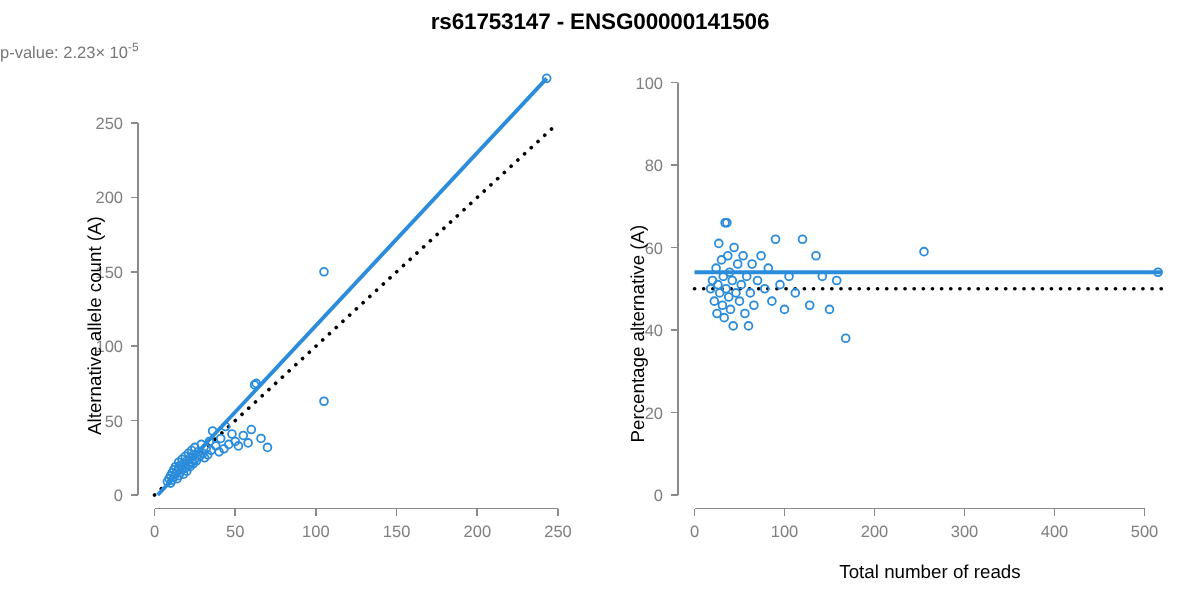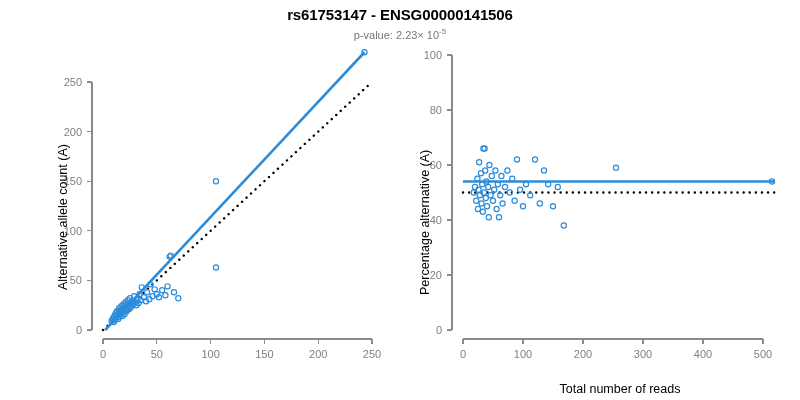--- a/index.html
+++ b/index.html
@@ -23,21 +23,21 @@
     width: 800px;
     text-align: center;
     font-size: 15px;
     font-weight: bold;
     letter-spacing: -0.1px;
   }
   #subtitle {
     position: absolute;
     left: 0; top: 27px;
     width: 800px;
-    text-align: center;
+    text-align: left;
     font-size: 11px;
     color: #777777;
   }
   #subtitle .sup {
     font-size: 8px;
     vertical-align: super;
   }
   .panel {
     position: absolute;
   }
@@ -255,15 +255,15 @@
           <circle cx="148.2" cy="144.25" r="2.6" fill="none" stroke="#2b8cdb" stroke-width="1.2"></circle>
           <circle cx="153" cy="166.25" r="2.6" fill="none" stroke="#2b8cdb" stroke-width="1.2"></circle>
           <circle cx="157.8" cy="147" r="2.6" fill="none" stroke="#2b8cdb" stroke-width="1.2"></circle>
           <circle cx="163.8" cy="185.5" r="2.6" fill="none" stroke="#2b8cdb" stroke-width="1.2"></circle>
           <circle cx="216" cy="127.75" r="2.6" fill="none" stroke="#2b8cdb" stroke-width="1.2"></circle>
           <circle cx="372" cy="141.5" r="2.6" fill="none" stroke="#2b8cdb" stroke-width="1.2"></circle>
         </g>
       </svg>
   </div>
   <div class="axis-title yaxis" style="left:418px; top:295px;">Percentage alternative (A)</div>
-  <div class="axis-title" style="left:470px; top:374px; width:300px;margin-top:8px;">Total number of reads</div>
+  <div class="axis-title" style="left:470px; top:374px; width:300px;">Total number of reads</div>
 
 </div>
 
 </body></html>

